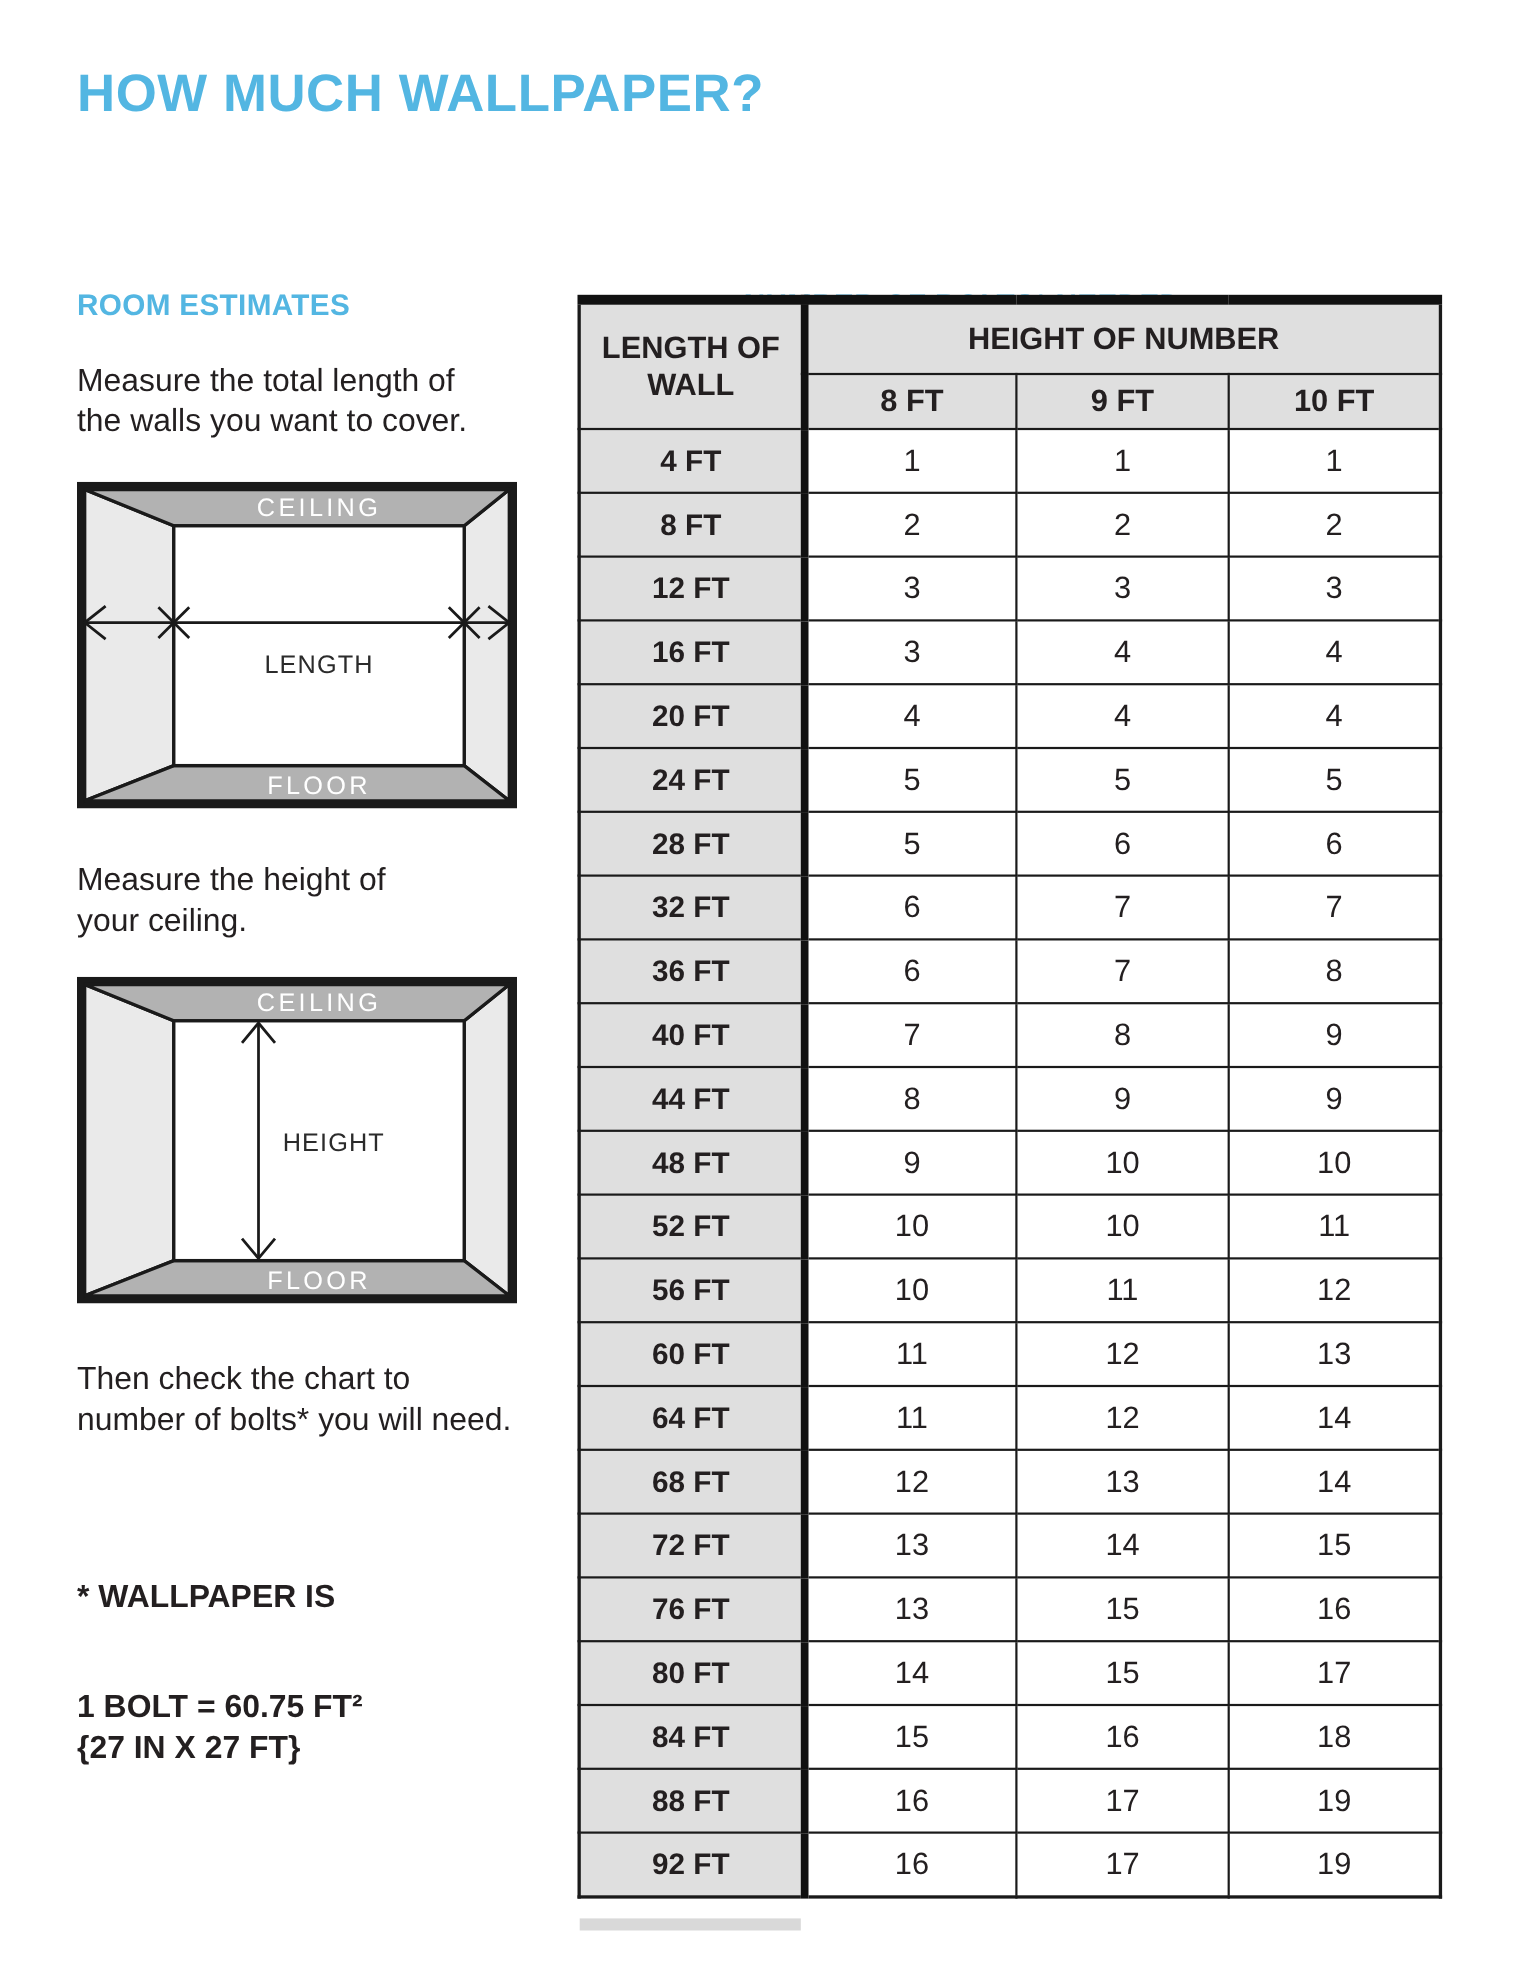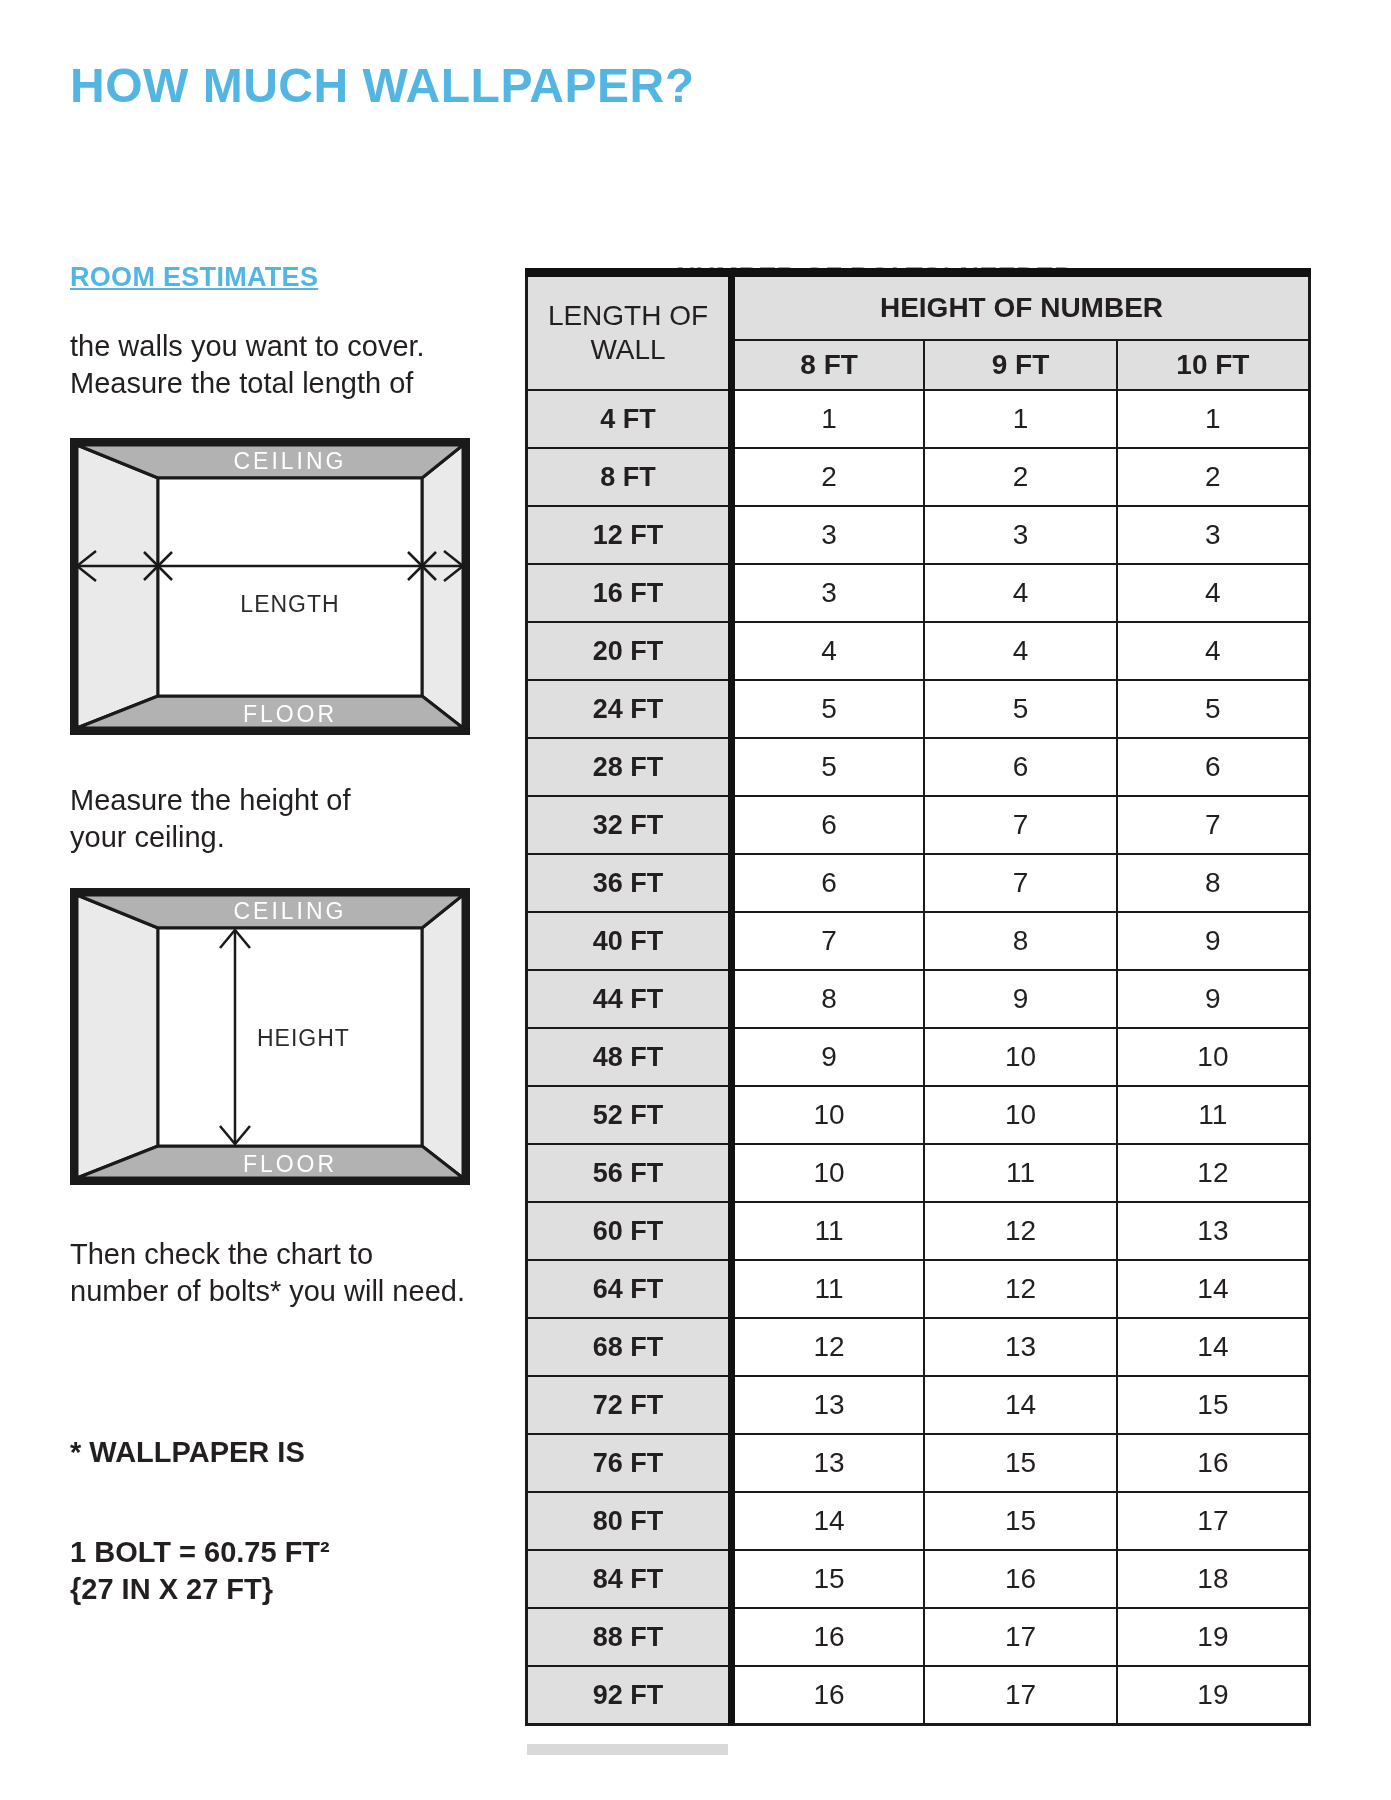--- a/index.html
+++ b/index.html
@@ -10,21 +10,21 @@
   }
   .abs { position:absolute; }
   .accent { color:#53b6e2; }
 
   #page-title {
     left:70px; top:58px; font-size:48px; font-weight:bold; letter-spacing:0.5px;
   }
   .section-heading {
     font-size:27px; font-weight:bold; letter-spacing:0.3px;
   }
-  #room-estimates-heading { left:70px; top:262px;text-decoration:underline; }
+  #room-estimates-heading { left:70px; top:262px; }
   #table-heading { left:482px; top:262px; width:786px; text-align:center; }
 
   .body-text { font-size:29px; line-height:37px; }
   #para1 { left:70px; top:328px; }
   #para2 { left:70px; top:782px; }
   #para3 { left:70px; top:1236px; }
 
   .diagram { left:70px; width:400px; height:297px; }
   #diagram-length { top:438px; }
   #diagram-height { top:888px; }
@@ -44,21 +44,21 @@
     border-bottom:3px solid #1a1a1a;
   }
   #bolts-table th, #bolts-table td {
     border:2px solid #1a1a1a; text-align:center; vertical-align:middle; padding:0;
   }
   #bolts-table col.wall-col { width:205px; }
   #bolts-table th.row-header, #bolts-table td.wall {
     background:#dfdfdf; border-right:7px solid #111111;
   }
   #bolts-table th.row-header {
-    font-size:28px; font-weight:normal; line-height:34px;
+    font-size:28px; font-weight:bold; line-height:34px;
   }
   #bolts-table th.group-header {
     background:#dfdfdf; font-size:28px; font-weight:bold; height:62px;
   }
   #bolts-table th.col-header {
     background:#dfdfdf; font-size:28px; font-weight:bold; height:48px;
   }
   #bolts-table td.wall { font-size:27px; font-weight:bold; height:56px; }
   #bolts-table td.val  { font-size:28px; font-weight:normal; background:#ffffff; }
   #table-footer-strip {
@@ -66,22 +66,22 @@
   }
 </style>
 </head>
 <body>
 
 <div class="abs accent" id="page-title">HOW MUCH WALLPAPER?</div>
 
 <div class="abs accent section-heading" id="room-estimates-heading">ROOM ESTIMATES</div>
 
 <div class="abs body-text" id="para1">
+  <div>Measure the total length of</div>
   <div>the walls you want to cover.</div>
-  <div>Measure the total length of</div>
 </div>
 
 <svg class="abs diagram" id="diagram-length" viewBox="0 0 400 297">
   <rect x="3.5" y="3.5" width="393" height="290" fill="#ffffff" stroke="#1a1a1a" stroke-width="7"></rect>
   <polygon points="7,7 88,40 88,258 7,290" fill="#eaeaea" stroke="#1a1a1a" stroke-width="3"></polygon>
   <polygon points="393,7 352,40 352,258 393,290" fill="#eaeaea" stroke="#1a1a1a" stroke-width="3"></polygon>
   <polygon points="7,7 393,7 352,40 88,40" fill="#b2b2b2" stroke="#1a1a1a" stroke-width="3"></polygon>
   <polygon points="7,290 88,258 352,258 393,290" fill="#b2b2b2" stroke="#1a1a1a" stroke-width="3"></polygon>
   <rect x="88" y="40" width="264" height="218" fill="#ffffff" stroke="#1a1a1a" stroke-width="3"></rect>
   <text class="room-label" x="220" y="31" text-anchor="middle">CEILING</text>

